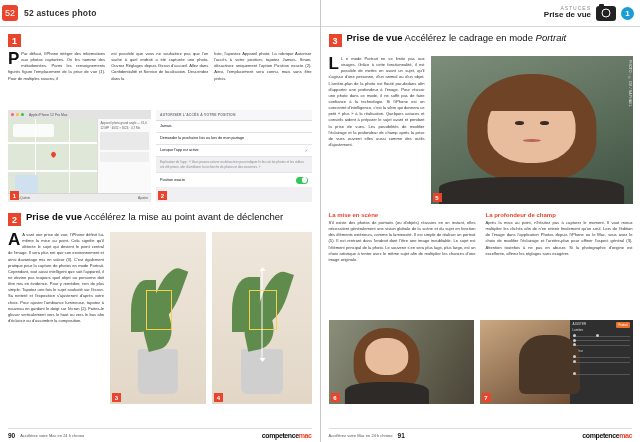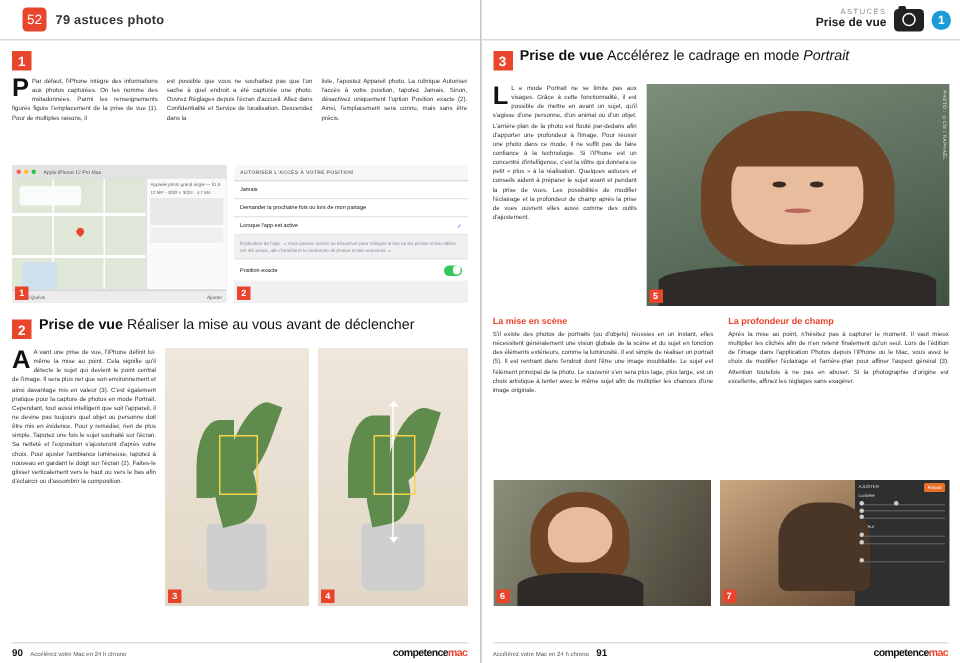--- a/index.html
+++ b/index.html
@@ -8,21 +8,21 @@
     background:#1b1b1d;
     font-family:"Liberation Sans", sans-serif;
     overflow:hidden;
   }
   .spread{position:relative;width:640px;height:442px;display:flex;}
   .page{position:relative;width:320px;height:442px;background:#ffffff;overflow:hidden;}
   .page.left{border-right:1px solid #c9c9c9;}
 
   
   .topbar{position:absolute;top:0;left:0;width:100%;height:26px;background:#ffffff;}
-  .topbar-left{display:flex;align-items:center;height:26px;padding-left:15px;gap:6px;}
+  .topbar-left{display:flex;align-items:center;height:26px;padding-left:2px;gap:6px;}
   .hdr-chip{
     width:16px;height:16px;border-radius:3px;background:#e8452c;
     display:flex;align-items:center;justify-content:center;color:#fff;font-size:9px;
   }
   .hdr-title{font-size:8.5px;color:#333;font-weight:bold;letter-spacing:.2px;}
   .topbar-right{
     position:absolute;right:0;top:0;height:26px;display:flex;align-items:center;gap:5px;
     padding:0 6px 0 10px;
   }
   .astuces-tag{text-align:right;line-height:1.05;}
@@ -148,21 +148,21 @@
 
 <div class="spread">
 
   <div class="page left">
 
     <div class="topbar">
       <div class="topbar-left">
         <div class="hdr-chip">
           <span>52</span>
         </div>
-        <div class="hdr-title">79 astuces photo</div>
+        <div class="hdr-title">52 astuces photo</div>
       </div>
     </div>
     <div class="hairline"></div>
 
     <div class="article" style="top:33px;">
       <div class="arthead">
         <div class="artnum">1</div>
       </div>
 
       <div class="cols">
@@ -229,21 +229,21 @@
         </div>
       </div>
       <div class="figtag">2</div>
     </div>
 
     <div class="article" style="top:212px;">
       <div class="arthead">
         <div class="artnum">2</div>
         <div class="arttitle">
           <span class="kicker">Prise de vue</span>
-          <span class="rest">Réaliser la mise au vous avant de déclencher</span>
+          <span class="rest">Accélérez la mise au point avant de déclencher</span>
         </div>
       </div>
     </div>
 
     <div style="position:absolute;left:8px;top:232px;width:96px;">
       <p style="margin:0;font-size:4.1px;line-height:1.5;color:#333;text-align:justify;">
         <span class="dropcap">A</span><span>A vant une prise de vue, l'iPhone définit lui-même la mise au point. Cela signifie qu'il détecte le sujet qui devient le point central de l'image. Il sera plus net que son environnement et ainsi davantage mis en valeur (3). C'est également pratique pour la capture de photos en mode Portrait. Cependant, tout aussi intelligent que soit l'appareil, il ne devine pas toujours quel objet ou personne doit être mis en évidence. Pour y remédier, rien de plus simple. Tapotez une fois le sujet souhaité sur l'écran. Sa netteté et l'exposition s'ajusteront d'après votre choix. Pour ajuster l'ambiance lumineuse, tapotez à nouveau en gardant le doigt sur l'écran (2). Faites-le glisser verticalement vers le haut ou vers le bas afin d'éclaircir ou d'assombrir la composition.</span>
       </p>
     </div>
 

